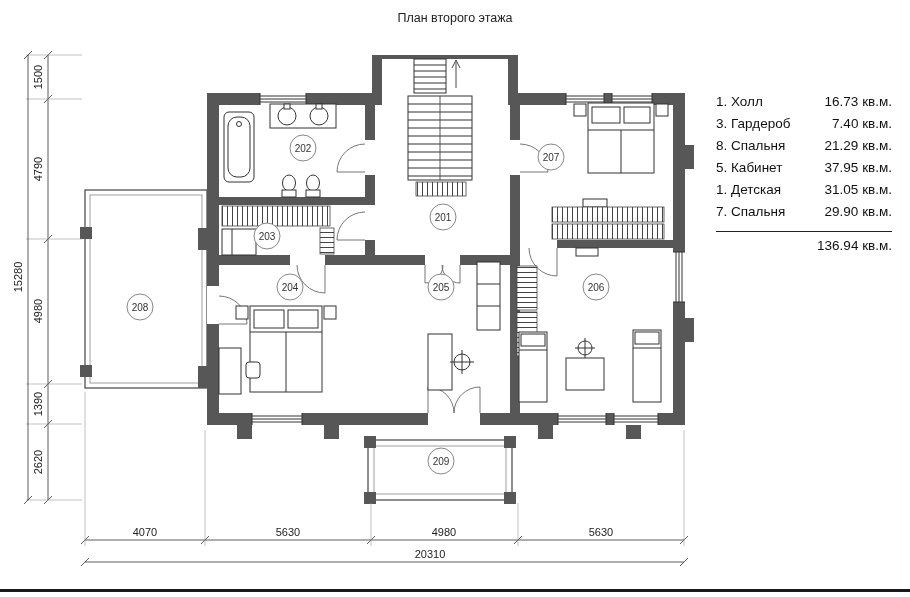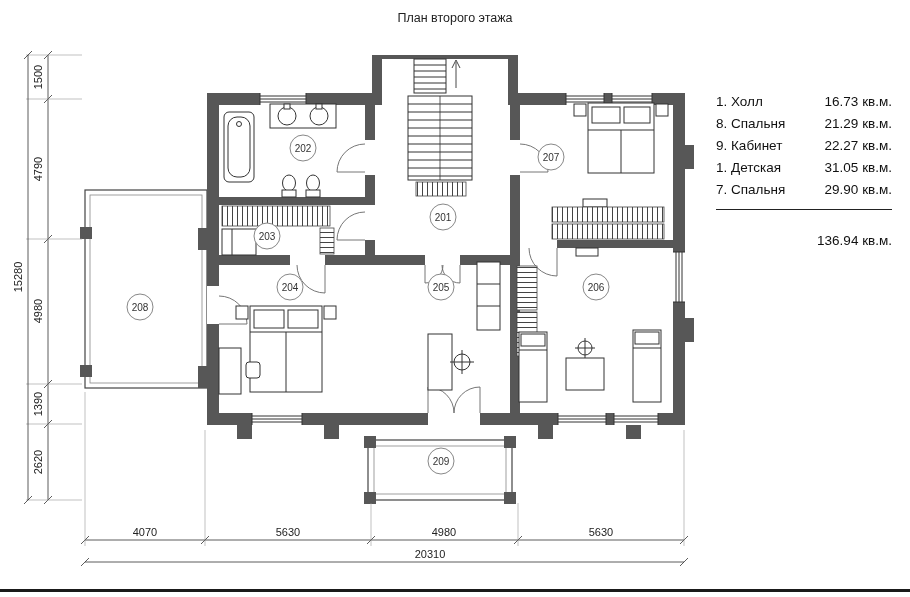--- a/index.html
+++ b/index.html
@@ -4,21 +4,21 @@
 <style>
   html,body{margin:0;padding:0;background:#fff;}
   body{width:910px;height:597px;position:relative;overflow:hidden;
        font-family:"Liberation Sans","DejaVu Sans",sans-serif;color:#222;}
   .canvas{position:absolute;left:0;top:0;width:910px;height:597px;background:#fff;}
   .title{position:absolute;top:11px;left:0;width:910px;text-align:center;
          font-size:12.5px;color:#222;}
   .plan-svg{position:absolute;left:0;top:0;}
   .legend{position:absolute;left:716px;top:94px;width:176px;font-size:13.5px;color:#111;}
   .legend-row{display:flex;justify-content:space-between;align-items:flex-start;height:22px;}
-  .legend-total{border-top:1.5px solid #222;margin-top:5px;padding-top:23px;text-align:right;}
+  .legend-total{border-top:1.5px solid #222;margin-top:5px;padding-top:6px;text-align:right;}
   .bottom-rule{position:absolute;left:0;top:589px;width:910px;height:2.5px;background:#1a1a1a;}
   svg text{font-family:"Liberation Sans","DejaVu Sans",sans-serif;}
   .dim-text{font-size:11px;fill:#222;}
   .room-num{font-size:10px;fill:#333;}
 </style>
 </head>
 <body>
 
 <div class="canvas">
 
@@ -410,26 +410,30 @@
       </g>
     </g>
   </svg>
 
   <div class="legend">
     <div class="legend-row">
       <span>1. Холл</span>
       <span>16.73 кв.м.</span>
     </div>
     <div class="legend-row">
+      <span>3. Гардероб</span>
+      <span>7.40 кв.м.</span>
+    </div>
+    <div class="legend-row">
       <span>8. Спальня</span>
       <span>21.29 кв.м.</span>
     </div>
     <div class="legend-row">
-      <span>9. Кабинет</span>
-      <span>22.27 кв.м.</span>
+      <span>5. Кабинет</span>
+      <span>37.95 кв.м.</span>
     </div>
     <div class="legend-row">
       <span>1. Детская</span>
       <span>31.05 кв.м.</span>
     </div>
     <div class="legend-row">
       <span>7. Спальня</span>
       <span>29.90 кв.м.</span>
     </div>
     <div class="legend-total">136.94 кв.м.</div>

